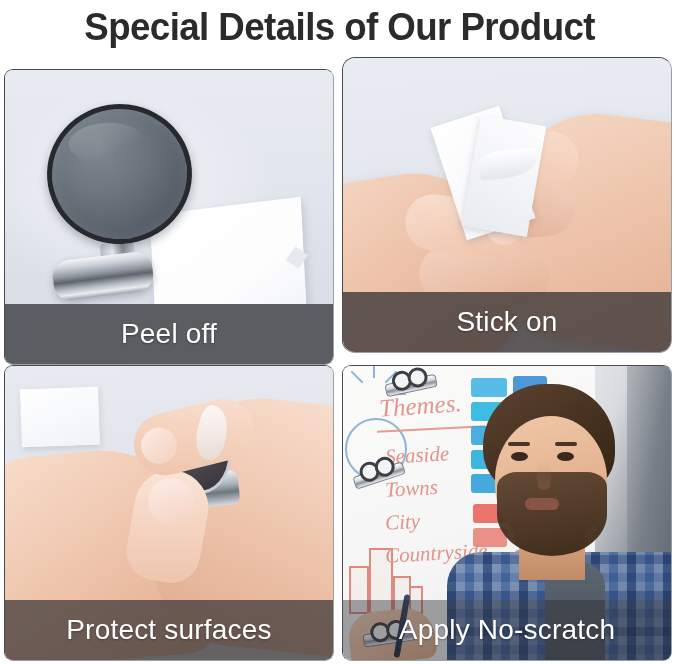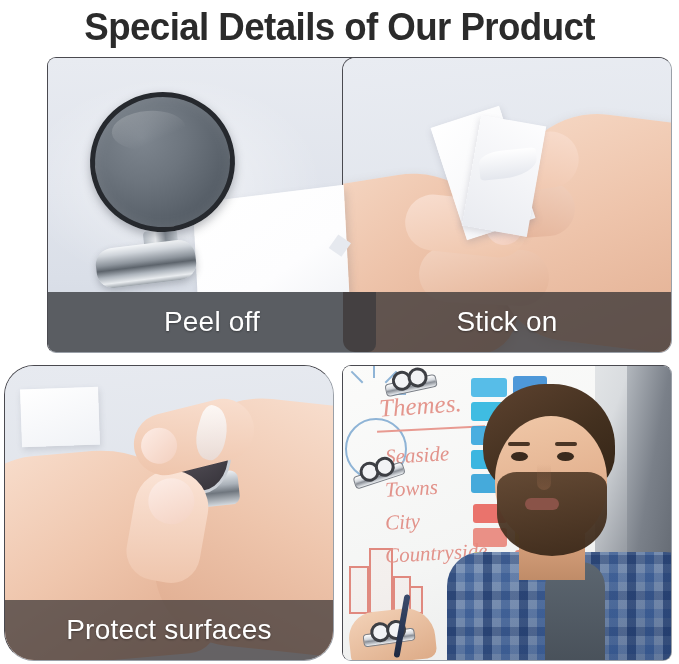--- a/index.html
+++ b/index.html
@@ -56,23 +56,23 @@
     height: 296px;
     border-radius: 9px;
     overflow: hidden;
     box-sizing: border-box;
     border-top: 1px solid #4a4a50;
     border-left: 1px solid #4a4a50;
     border-right: 1px solid #9aa0a8;
     border-bottom: 1px solid #9aa0a8;
     background: #e3e7ee;
   }
-  .p1 { left: 0;     top: 0; margin-left: 43px; }
+  .p1 { left: 0;     top: 12px; }
   .p2 { left: 338px; top: 0; border-radius: 13px; }
-  .p3 { left: 0;     top: 308px; border-radius: 30px; }
+  .p3 { left: 0;     top: 308px; }
   .p4 { left: 338px; top: 308px; }
 
   .scene {
     position: absolute;
     inset: 0;
     overflow: hidden;
   }
 
   
   .caption {
@@ -700,16 +700,20 @@
           <div class="man-face"></div>
           <div class="man-beard"></div>
           <div class="man-nose"></div>
           <div class="man-mouth"></div>
           <div class="brow l"></div>
           <div class="brow r"></div>
           <div class="eye l"></div>
           <div class="eye r"></div>
         </div>
       </div>
+      <div class="caption">
+        <div class="caption-bg cap-trans3"></div>
+        <div class="caption-text">Apply No-scratch</div>
+      </div>
     </div>
 
   </div>
 </div>
 
 </body></html>

